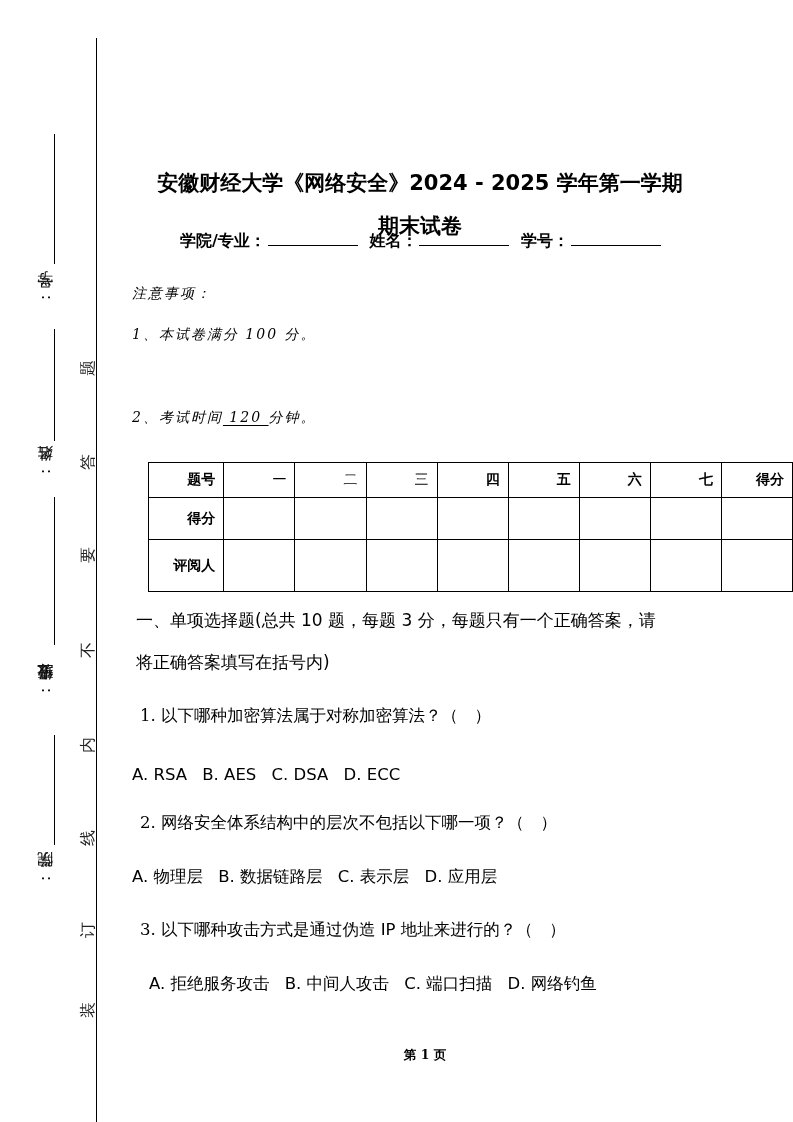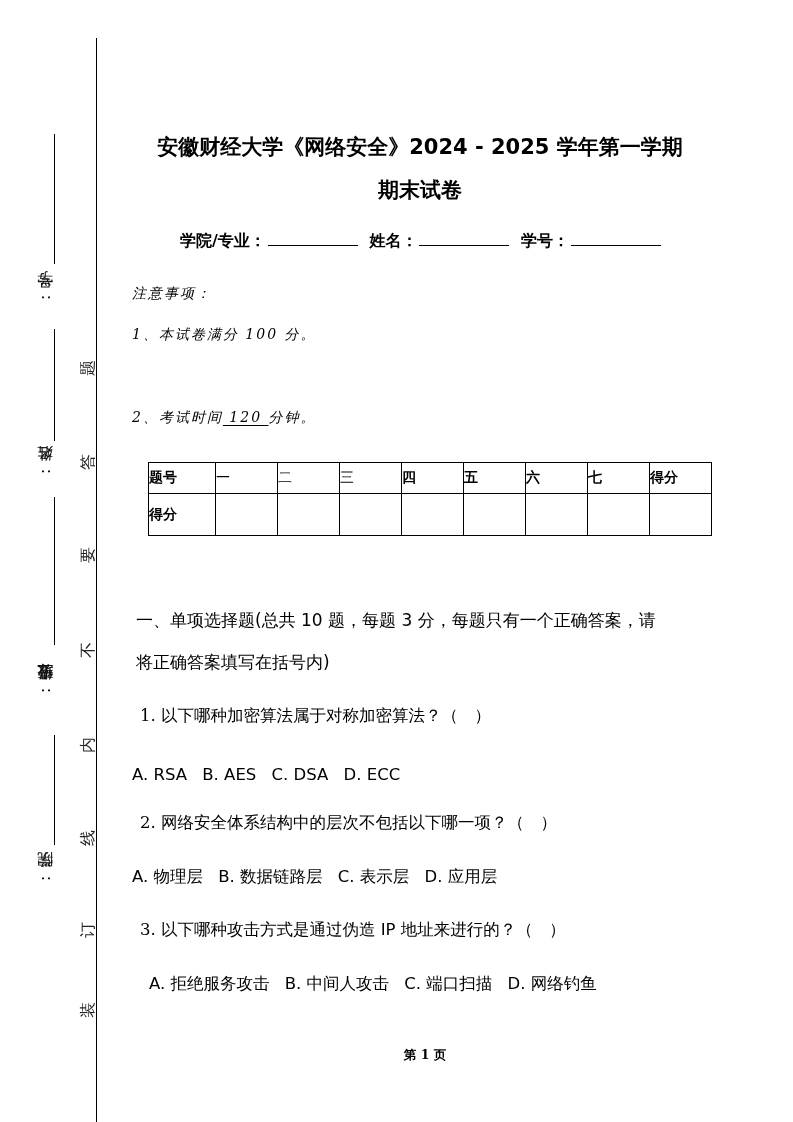--- a/index.html
+++ b/index.html
@@ -1,27 +1,27 @@
 <!DOCTYPE html>
 <html><head>
 <meta charset="utf-8">
 <style>
   html, body { margin:0; padding:0; }
   body { width:793px; height:1122px; background:#ffffff; position:relative; overflow:hidden; color:#000; font-family:"DejaVu Serif","Liberation Serif",serif; }
   .vrule { position:absolute; left:96px; top:38px; width:1.3px; height:1084px; background:#000; }
   .fieldline { position:absolute; left:54px; width:1.2px; background:#000; }
   .vlabel { position:absolute; left:30px; width:30px; font-size:16px; font-family:"DejaVu Sans","Liberation Sans",sans-serif; writing-mode:vertical-rl; transform:rotate(180deg); text-align:center; line-height:30px; color:#111; background:#fff; }
   .bindchar { position:absolute; left:78px; width:20px; height:20px; font-size:16px; font-family:"DejaVu Serif","Liberation Serif",serif; transform:rotate(-90deg); text-align:center; line-height:20px; color:#222; }
-  .title { position:absolute; left:120px; width:600px; text-align:center; font-family:"DejaVu Sans","Liberation Sans",sans-serif; font-weight:bold; font-size:21px; }
+  .title { position:absolute; left:120px; width:600px; text-align:center; font-family:"DejaVu Sans","Liberation Sans",sans-serif; font-weight:bold; font-size:21px;margin-top:36px; }
   .infoline { position:absolute; top:229px; left:180px; font-family:"DejaVu Sans","Liberation Sans",sans-serif; font-weight:bold; font-size:16px; white-space:nowrap; }
   .blank { display:inline-block; width:90px; border-bottom:1.3px solid #000; height:16px; vertical-align:baseline; margin:0 6px 0 2px; }
   .note { position:absolute; left:132px; font-size:14px; letter-spacing:2px; white-space:nowrap; font-family:"DejaVu Serif","Liberation Serif",serif;font-style:italic; }
   .ul { text-decoration:underline; text-underline-offset:3px; }
   table.score { position:absolute; left:148px; top:462px; border-collapse:collapse; font-family:"DejaVu Sans","Liberation Sans",sans-serif; font-size:14px; font-weight:bold; }
-  table.score td { border:1.3px solid #000; text-align:left; padding:0; }
+  table.score td { border:1.3px solid #000; text-align:right; padding:8px; }
   table.score td.h { width:66px; }
   table.score td.c { width:61px; }
   table.score td.hdr { font-weight:normal; }
   table.score td.hdr.bold { font-weight:bold; }
   .q { position:absolute; left:140px; font-size:16.5px; white-space:nowrap; font-family:"DejaVu Sans","Liberation Sans",sans-serif; }
   .q .num { font-family:"DejaVu Serif","Liberation Serif",serif; }
   .opts { position:absolute; left:132px; font-size:16.5px; white-space:nowrap; font-family:"DejaVu Sans","Liberation Sans",sans-serif; }
   .opts span.o { margin-right:10px; }
   .sec { position:absolute; left:136px; font-size:17px; font-family:"DejaVu Sans","Liberation Sans",sans-serif; white-space:nowrap; }
   .footer { position:absolute; top:1047px; left:0; width:850px; text-align:center; font-size:12.5px; font-weight:bold; font-family:"DejaVu Serif","Liberation Serif",serif; }
@@ -82,20 +82,31 @@
     <td class="h">得分</td>
     <td class="c"></td>
     <td class="c"></td>
     <td class="c"></td>
     <td class="c"></td>
     <td class="c"></td>
     <td class="c"></td>
     <td class="c"></td>
     <td class="c"></td>
   </tr>
+  <tr style="height:52px;">
+    <td class="h">评阅人</td>
+    <td class="c"></td>
+    <td class="c"></td>
+    <td class="c"></td>
+    <td class="c"></td>
+    <td class="c"></td>
+    <td class="c"></td>
+    <td class="c"></td>
+    <td class="c"></td>
+  </tr>
 </tbody>
   </table>
 
 <div class="sec" style="top:609px;">一、单项选择题(总共 10 题，每题 3 分，每题只有一个正确答案，请</div>
 <div class="sec" style="top:651px;">将正确答案填写在括号内)</div>
 
 <div class="q" style="top:705px;">
   <span class="num">1.</span>
   <span>以下哪种加密算法属于对称加密算法？（　）</span>
 </div>

